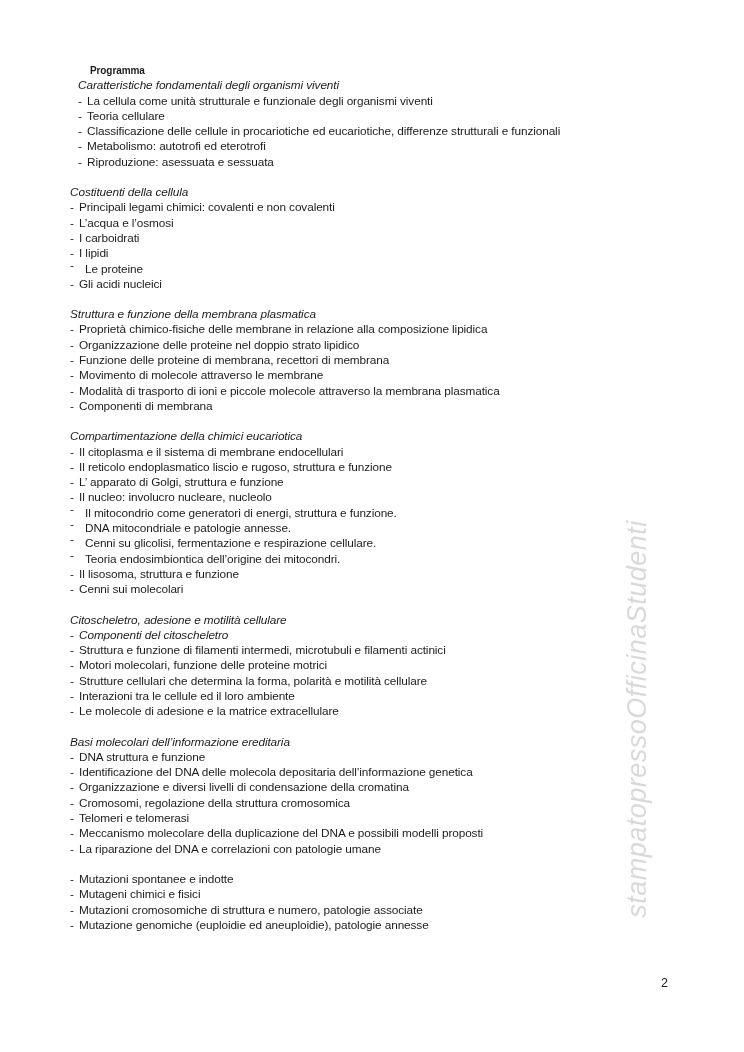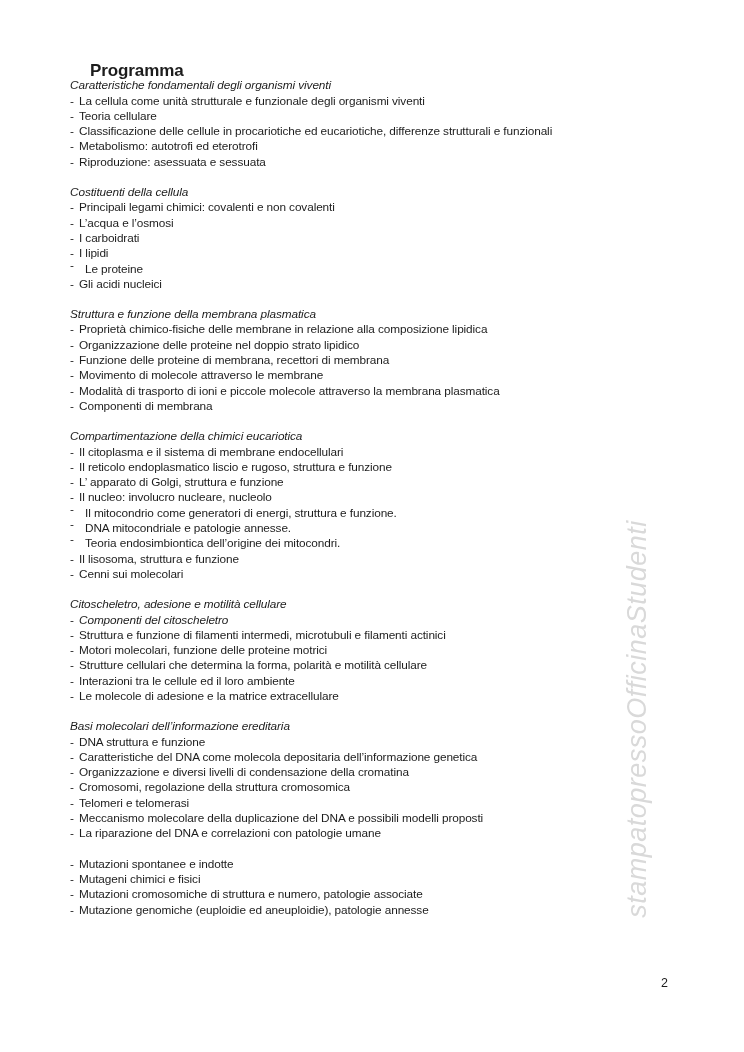--- a/index.html
+++ b/index.html
@@ -21,28 +21,28 @@
   .content {
     position: absolute;
     left: 70px;
     top: 63px;
     width: 560px;
     font-size: 11.8px;
     line-height: 15.3px;
     letter-spacing: -0.1px;
   }
   .doc-title {
-    font-size: 17px;
+    font-size: 10px;
     line-height: 15.3px;
     font-weight: bold;
     margin: 0;
     padding-left: 20px;
   }
   .sec { margin-top: 15px; }
-  .sec.first { margin-top: 0; }
+  .sec.first { margin-top: 0; margin-left: 8px; }
   .sec-heading { font-style: italic; }
   .item { white-space: nowrap; }
   .dash {
     display: inline-block;
     width: 9px;
   }
   .item.raised .dash {
     width: 15px;
     transform: translateY(-4px);
   }
@@ -99,37 +99,38 @@
           <div class="item"><span class="dash">-</span><span class="txt">Componenti di membrana</span></div>
         </section>
         <section class="sec">
           <div class="sec-heading">Compartimentazione della chimici eucariotica</div>
           <div class="item"><span class="dash">-</span><span class="txt">Il citoplasma e il sistema di membrane endocellulari</span></div>
           <div class="item"><span class="dash">-</span><span class="txt">Il reticolo endoplasmatico liscio e rugoso, struttura e funzione</span></div>
           <div class="item"><span class="dash">-</span><span class="txt">L’ apparato di Golgi, struttura e funzione</span></div>
           <div class="item"><span class="dash">-</span><span class="txt">Il nucleo: involucro nucleare, nucleolo</span></div>
           <div class="item raised"><span class="dash">-</span><span class="txt">Il mitocondrio come generatori di energi, struttura e funzione.</span></div>
           <div class="item raised"><span class="dash">-</span><span class="txt">DNA mitocondriale e patologie annesse.</span></div>
+          <div class="item raised"><span class="dash">-</span><span class="txt">Cenni su glicolisi, fermentazione e respirazione cellulare.</span></div>
           <div class="item raised"><span class="dash">-</span><span class="txt">Teoria endosimbiontica dell’origine dei mitocondri.</span></div>
           <div class="item"><span class="dash">-</span><span class="txt">Il lisosoma, struttura e funzione</span></div>
           <div class="item"><span class="dash">-</span><span class="txt">Cenni sui molecolari</span></div>
         </section>
         <section class="sec">
           <div class="sec-heading">Citoscheletro, adesione e motilità cellulare</div>
           <div class="item em"><span class="dash">-</span><span class="txt">Componenti del citoscheletro</span></div>
           <div class="item"><span class="dash">-</span><span class="txt">Struttura e funzione di filamenti intermedi, microtubuli e filamenti actinici</span></div>
           <div class="item"><span class="dash">-</span><span class="txt">Motori molecolari, funzione delle proteine motrici</span></div>
           <div class="item"><span class="dash">-</span><span class="txt">Strutture cellulari che determina la forma, polarità e motilità cellulare</span></div>
           <div class="item"><span class="dash">-</span><span class="txt">Interazioni tra le cellule ed il loro ambiente</span></div>
           <div class="item"><span class="dash">-</span><span class="txt">Le molecole di adesione e la matrice extracellulare</span></div>
         </section>
         <section class="sec">
           <div class="sec-heading">Basi molecolari dell’informazione ereditaria</div>
           <div class="item"><span class="dash">-</span><span class="txt">DNA struttura e funzione</span></div>
-          <div class="item"><span class="dash">-</span><span class="txt">Caratteristiche del DNA come molecola depositaria dell’informazione genetica</span></div>
+          <div class="item"><span class="dash">-</span><span class="txt">Identificazione del DNA delle molecola depositaria dell’informazione genetica</span></div>
           <div class="item"><span class="dash">-</span><span class="txt">Organizzazione e diversi livelli di condensazione della cromatina</span></div>
           <div class="item"><span class="dash">-</span><span class="txt">Cromosomi, regolazione della struttura cromosomica</span></div>
           <div class="item"><span class="dash">-</span><span class="txt">Telomeri e telomerasi</span></div>
           <div class="item"><span class="dash">-</span><span class="txt">Meccanismo molecolare della duplicazione del DNA e possibili modelli proposti</span></div>
           <div class="item"><span class="dash">-</span><span class="txt">La riparazione del DNA e correlazioni con patologie umane</span></div>
         </section>
         <section class="sec">
           <div class="item"><span class="dash">-</span><span class="txt">Mutazioni spontanee e indotte</span></div>
           <div class="item"><span class="dash">-</span><span class="txt">Mutageni chimici e fisici</span></div>
           <div class="item"><span class="dash">-</span><span class="txt">Mutazioni cromosomiche di struttura e numero, patologie associate</span></div>

